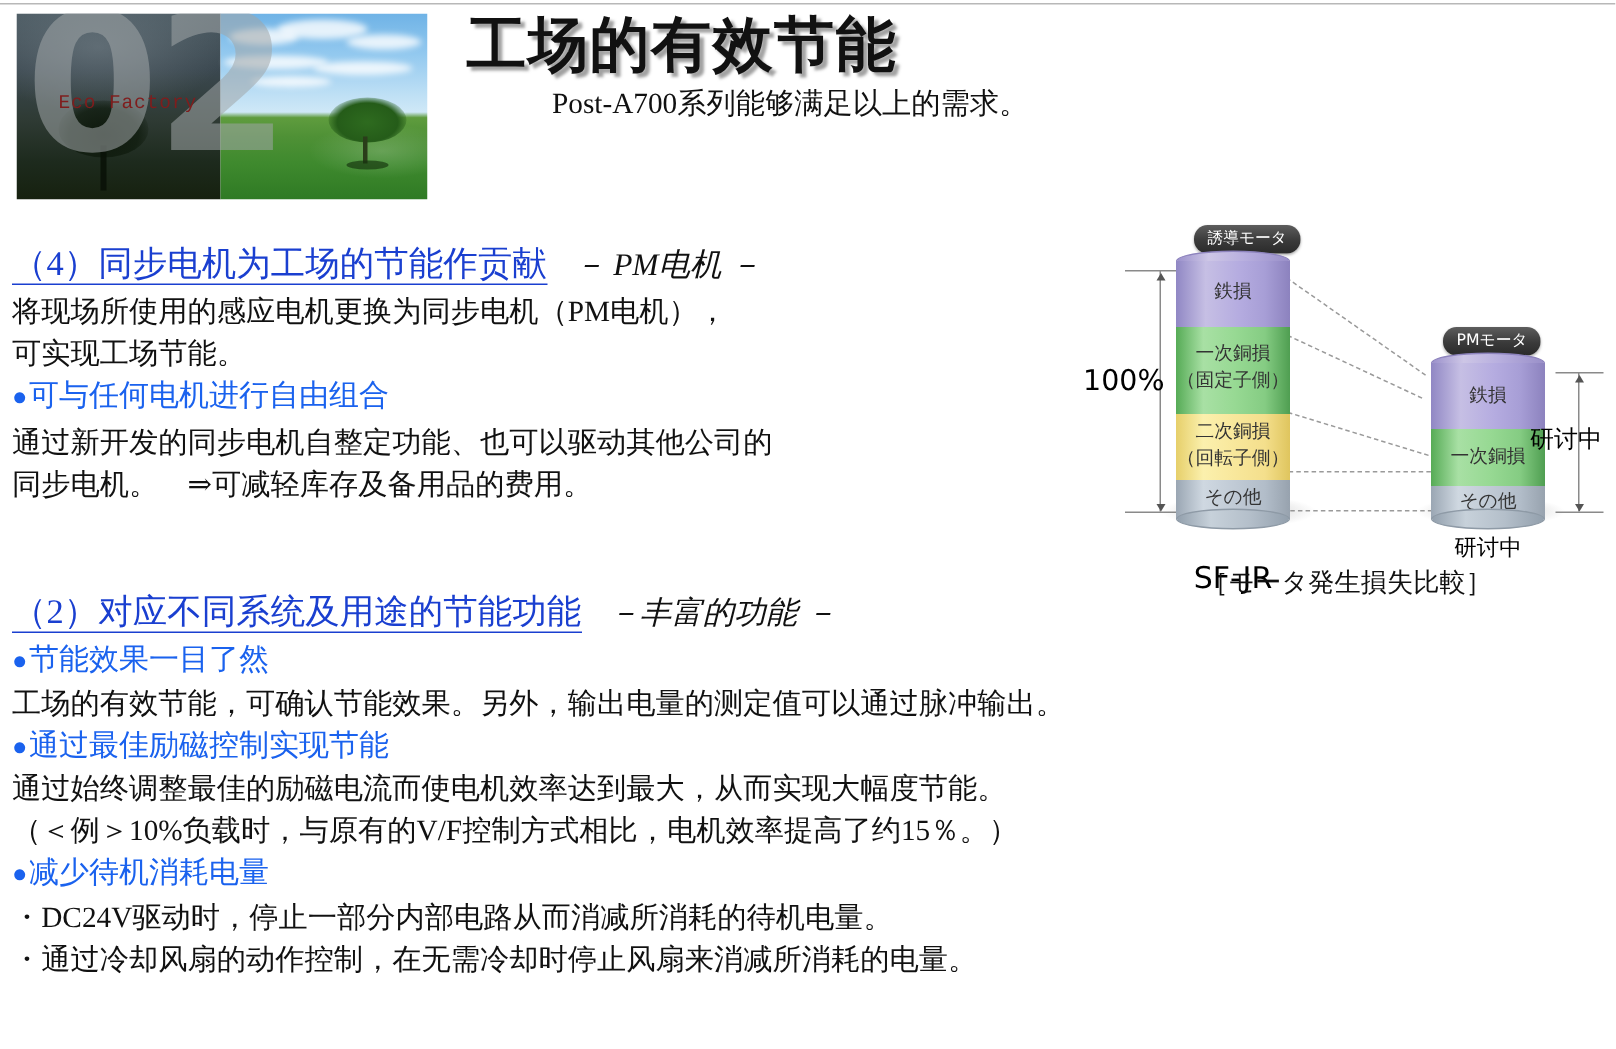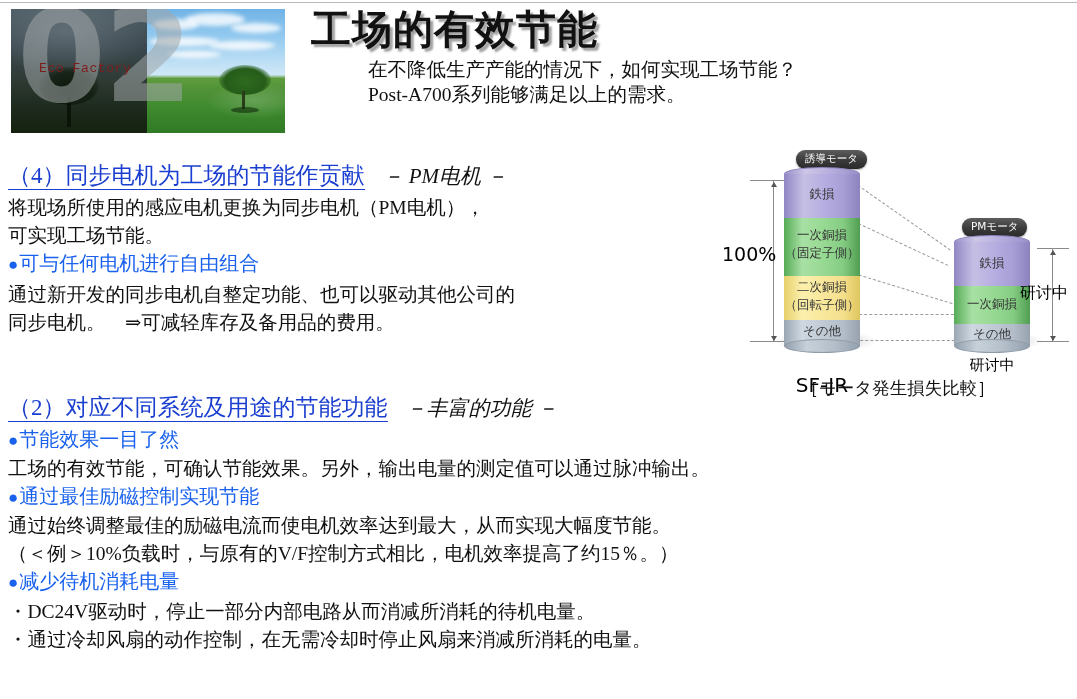--- a/index.html
+++ b/index.html
@@ -273,21 +273,20 @@
     <div class="tree-canopy"></div>
     <div class="tree-trunk"></div>
     <div class="tree-shadow"></div>
   </div>
   <div id="eco-number">02</div>
   <div id="eco-caption">Eco Factory</div>
 </div>
 
 <div id="page-title">工场的有效节能</div>
 <div id="intro">
-  <div>在不降低生产产能的情况下，如何实现工场节能？</div>
   <div>Post-A700系列能够满足以上的需求。</div>
 </div>
 
 <div class="sec-heading" style="left:8px; top:160px;">
   <span class="hl">（4）同步电机为工场的节能作贡献</span><span class="sub">－ PM电机 －</span>
 </div>
 <div class="body-line" style="left:8px; top:194px;">将现场所使用的感应电机更换为同步电机（PM电机），</div>
 <div class="body-line" style="left:8px; top:222px;">可实现工场节能。</div>
 
 <div class="bullet-line" style="left:8px; top:250px;">

